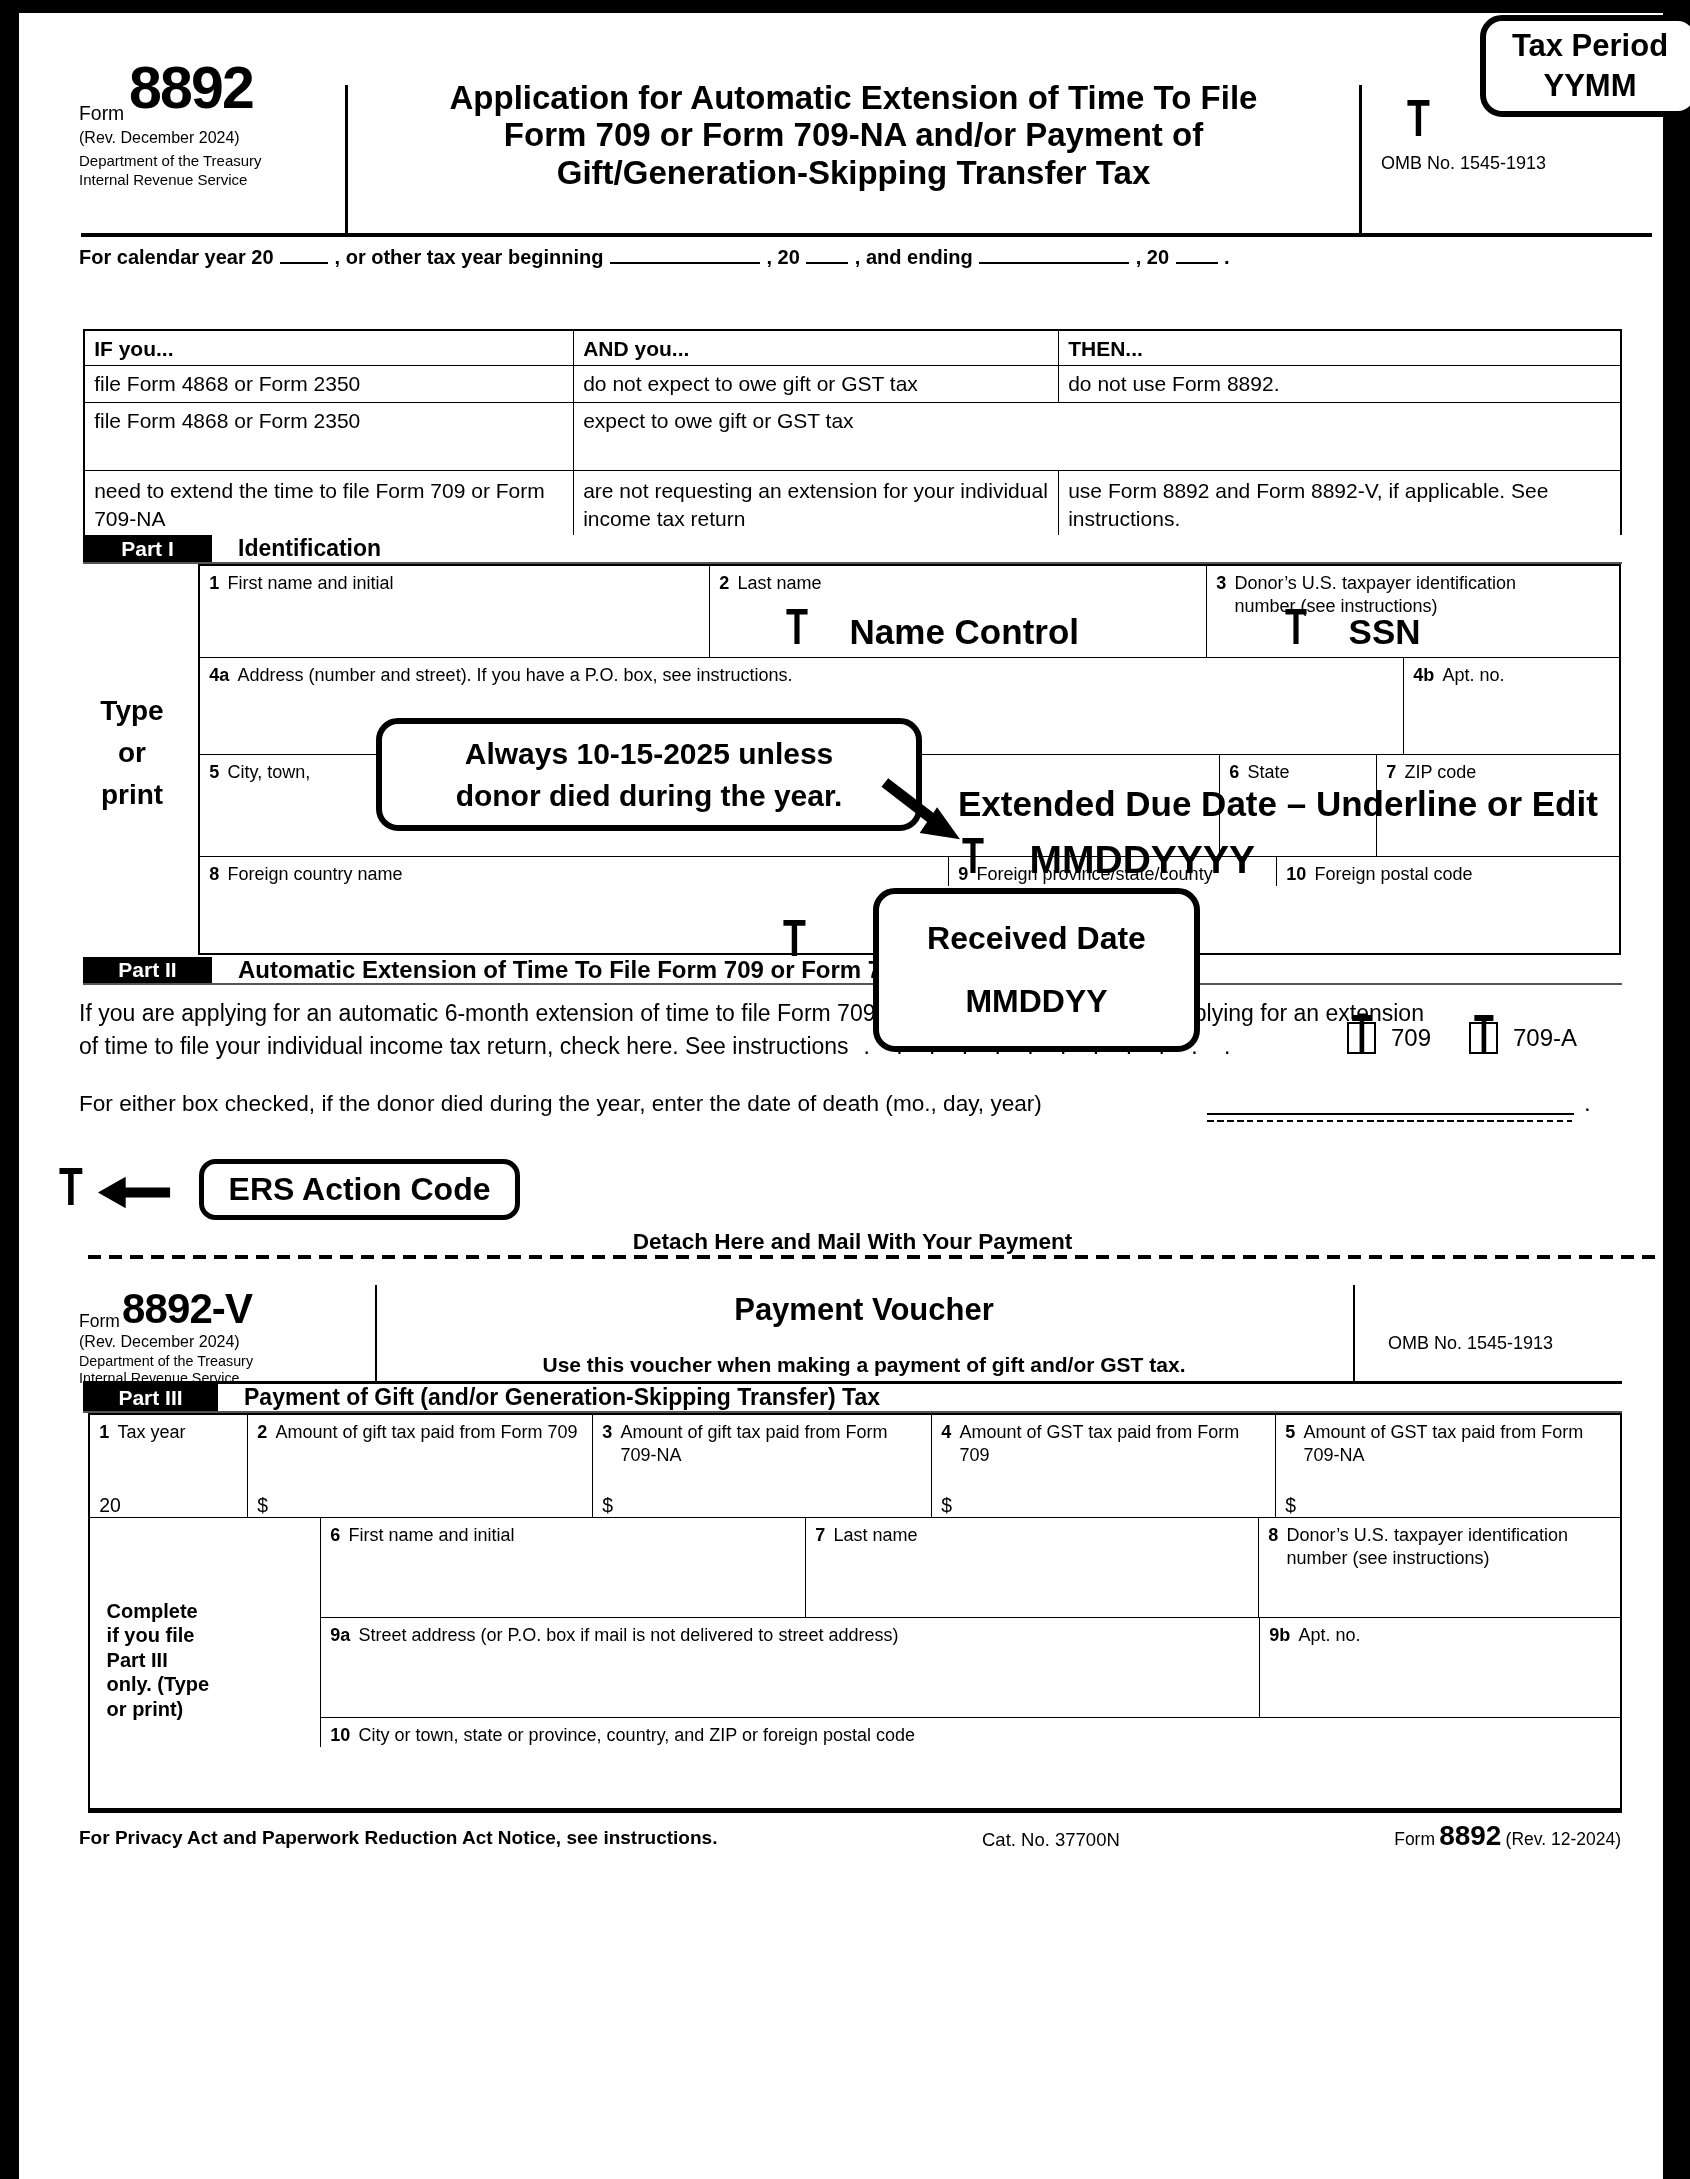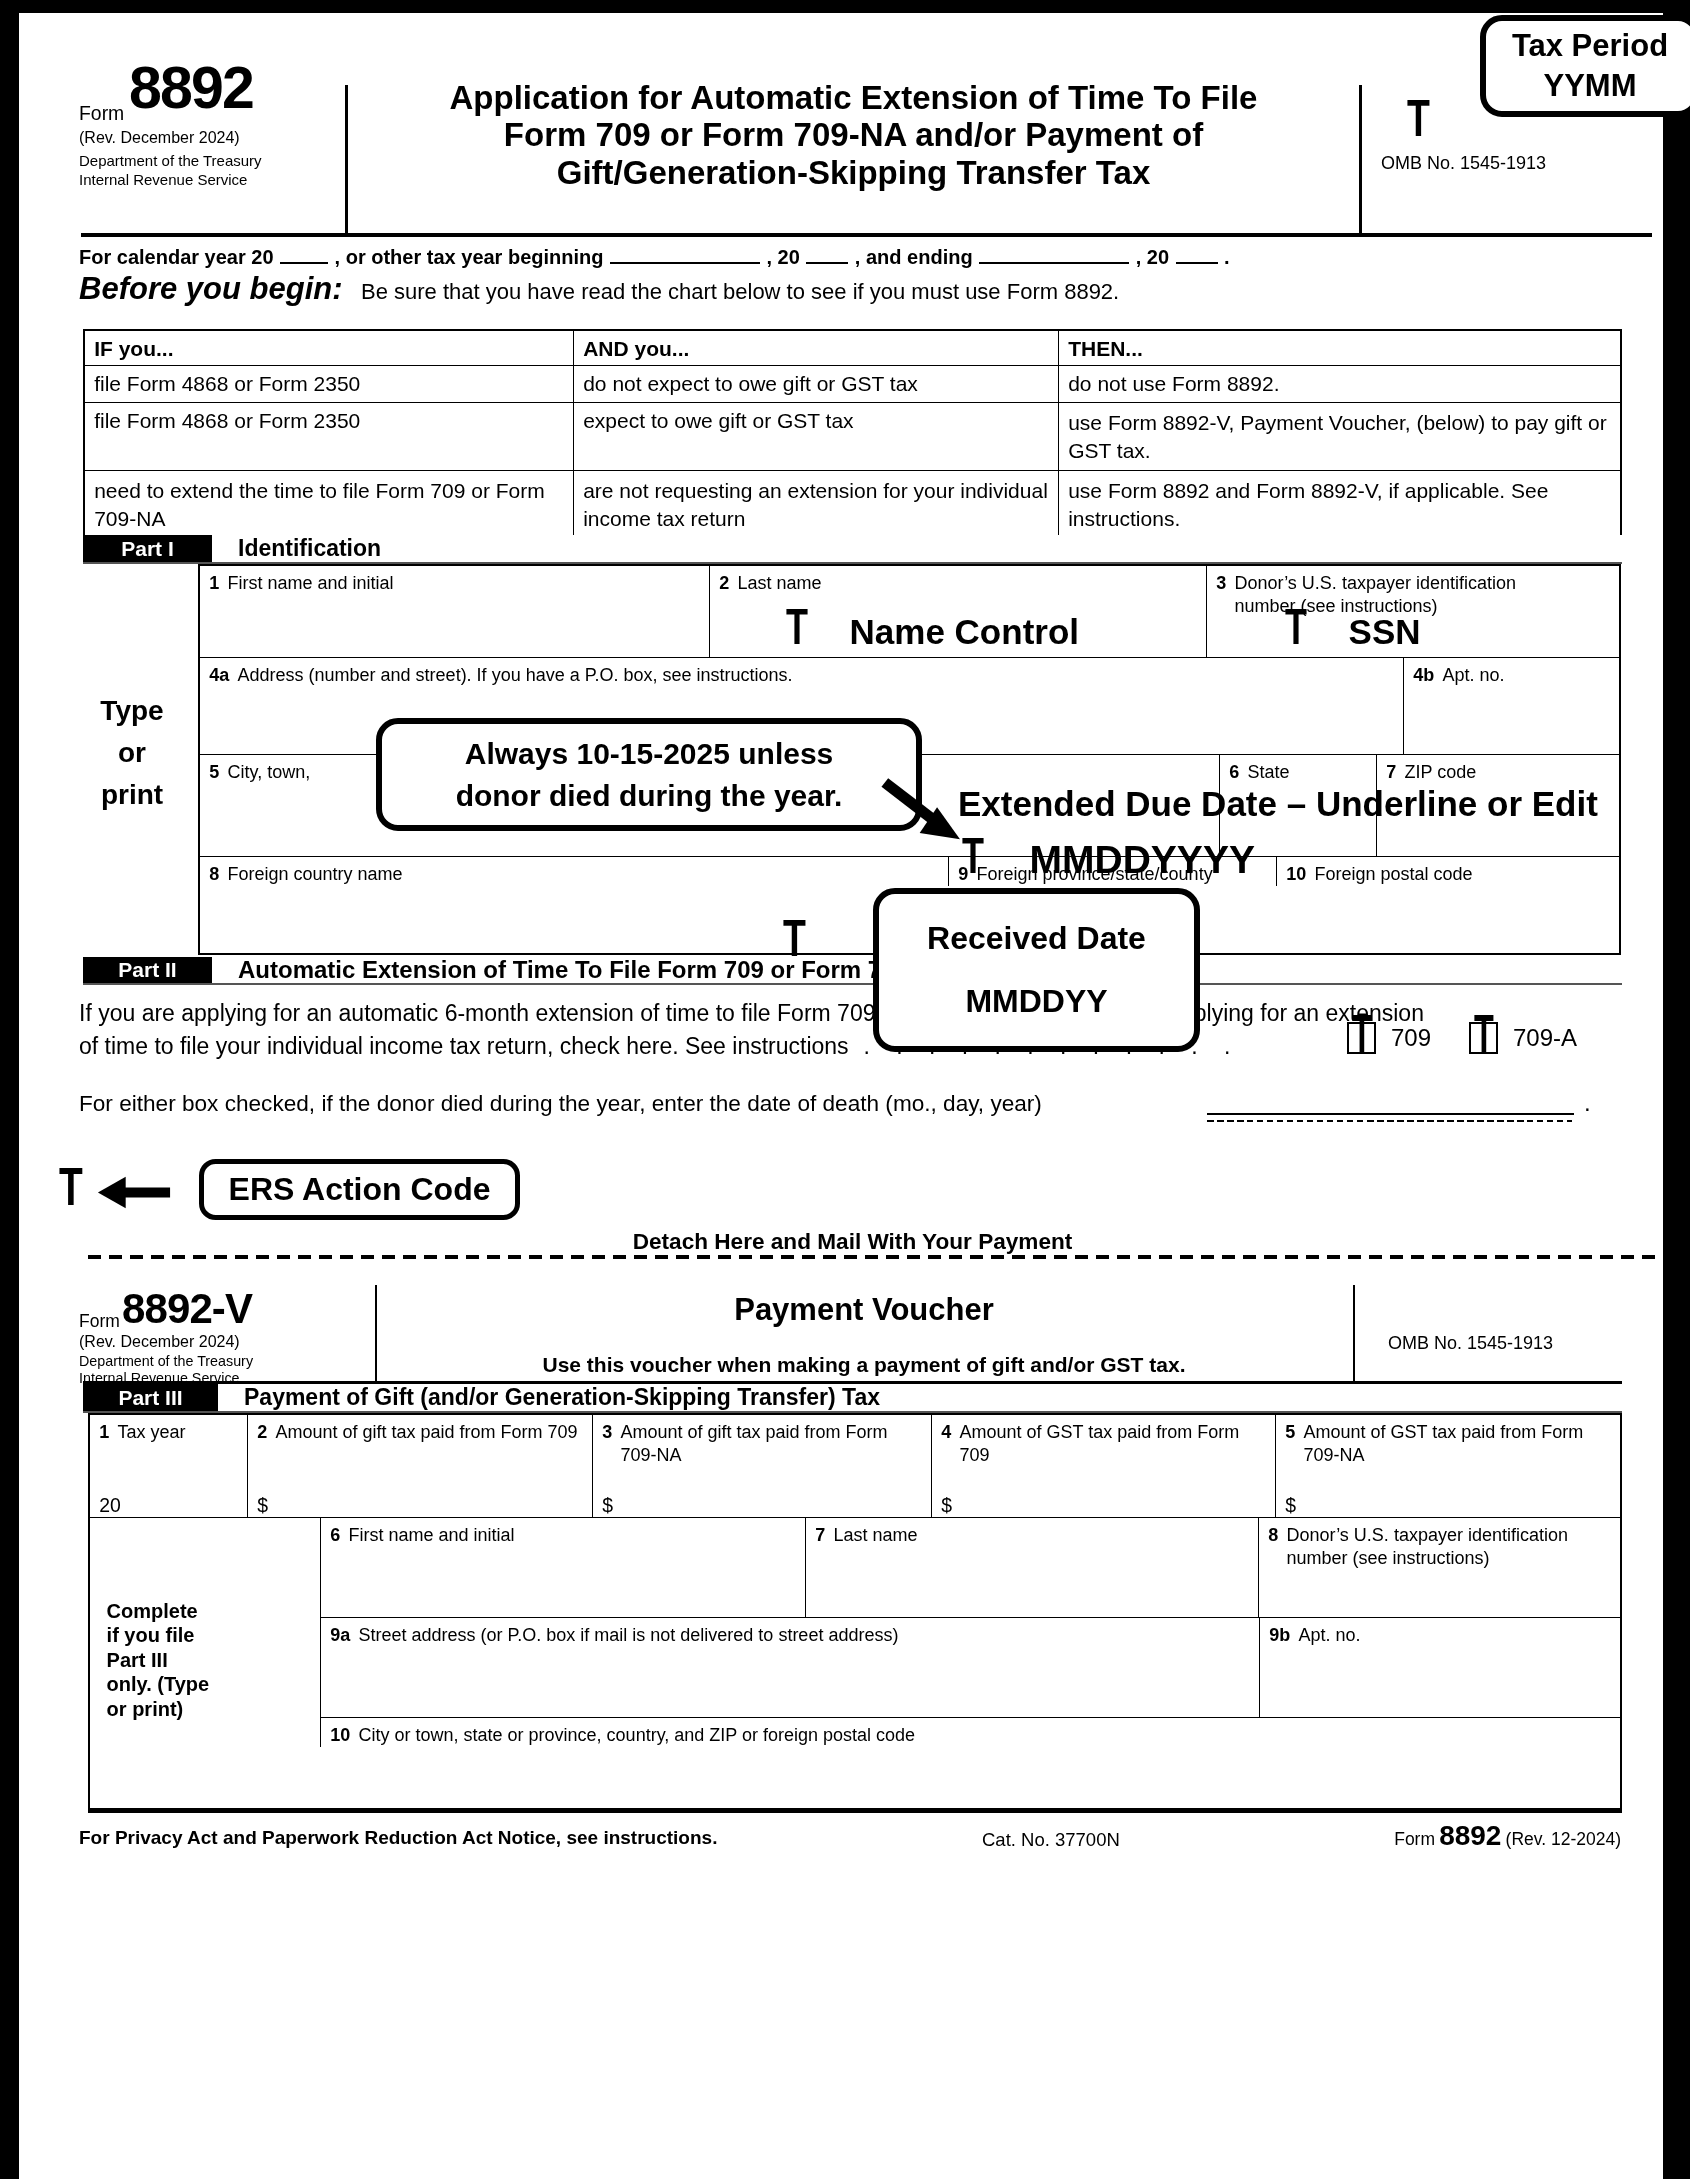--- a/index.html
+++ b/index.html
@@ -72,40 +72,35 @@
     <div>Tax Period</div>
     <div>YYMM</div>
   </div>
 
   <div class="abs" style="left:81px;top:233px;width:1571px;height:3.7px;background:#000;"></div>
 
   <div class="abs b" style="left:79px;top:244px;font-size:20px;">
     <span>For calendar year 20</span><span class="blank" style="width:48px;"></span><span>, or other tax year beginning</span><span class="blank" style="width:150px;"></span><span>, 20</span><span class="blank" style="width:42px;"></span><span>, and ending</span><span class="blank" style="width:150px;"></span><span>, 20</span><span class="blank" style="width:42px;"></span><span>.</span>
   </div>
 
-  <div class="abs" style="left:79px;top:271px;display:flex;align-items:baseline;">
-    <span class="b i" style="font-size:31px;">Before you begin:</span>
-    <span style="font-size:22px;margin-left:18.5px;">Be sure that you have read the chart below to see if you must use Form 8892.</span>
-  </div>
 
   <div class="abs grid" style="left:83px;top:329px;width:1539px;">
     <div class="grow" style="height:35px;">
       <div class="cell b" style="width:489px;font-size:21px;">IF you...</div>
       <div class="cell b" style="width:485px;font-size:21px;">AND you...</div>
       <div class="cell b" style="flex:1;font-size:21px;">THEN...</div>
     </div>
     <div class="grow" style="height:37px;">
       <div class="cell" style="width:489px;font-size:21px;">file Form 4868 or Form 2350</div>
       <div class="cell" style="width:485px;font-size:21px;">do not expect to owe gift or GST tax</div>
       <div class="cell" style="flex:1;font-size:21px;">do not use Form 8892.</div>
     </div>
     <div class="grow" style="height:68px;">
       <div class="cell" style="width:489px;font-size:21px;">file Form 4868 or Form 2350</div>
       <div class="cell" style="width:485px;font-size:21px;">expect to owe gift or GST tax</div>
-      <div class="cell" style="flex:1;font-size:21px;line-height:1.35;">use Form 8892-V, Payment Voucher, (below) to pay gift or GST tax.</div>
     </div>
     <div class="grow" style="height:66px;">
       <div class="cell" style="width:489px;font-size:21px;line-height:1.35;">need to extend the time to file Form 709 or Form 709-NA</div>
       <div class="cell" style="width:485px;font-size:21px;line-height:1.35;">are not requesting an extension for your individual income tax return</div>
       <div class="cell" style="flex:1;font-size:21px;line-height:1.35;">use Form 8892 and Form 8892-V, if applicable. See instructions.</div>
     </div>
   </div>
 
   <div class="abs partbar" style="left:83px;top:535px;width:1539px;height:29px;">
     <div class="partlabel" style="width:129px;font-size:21px;">Part I</div>

